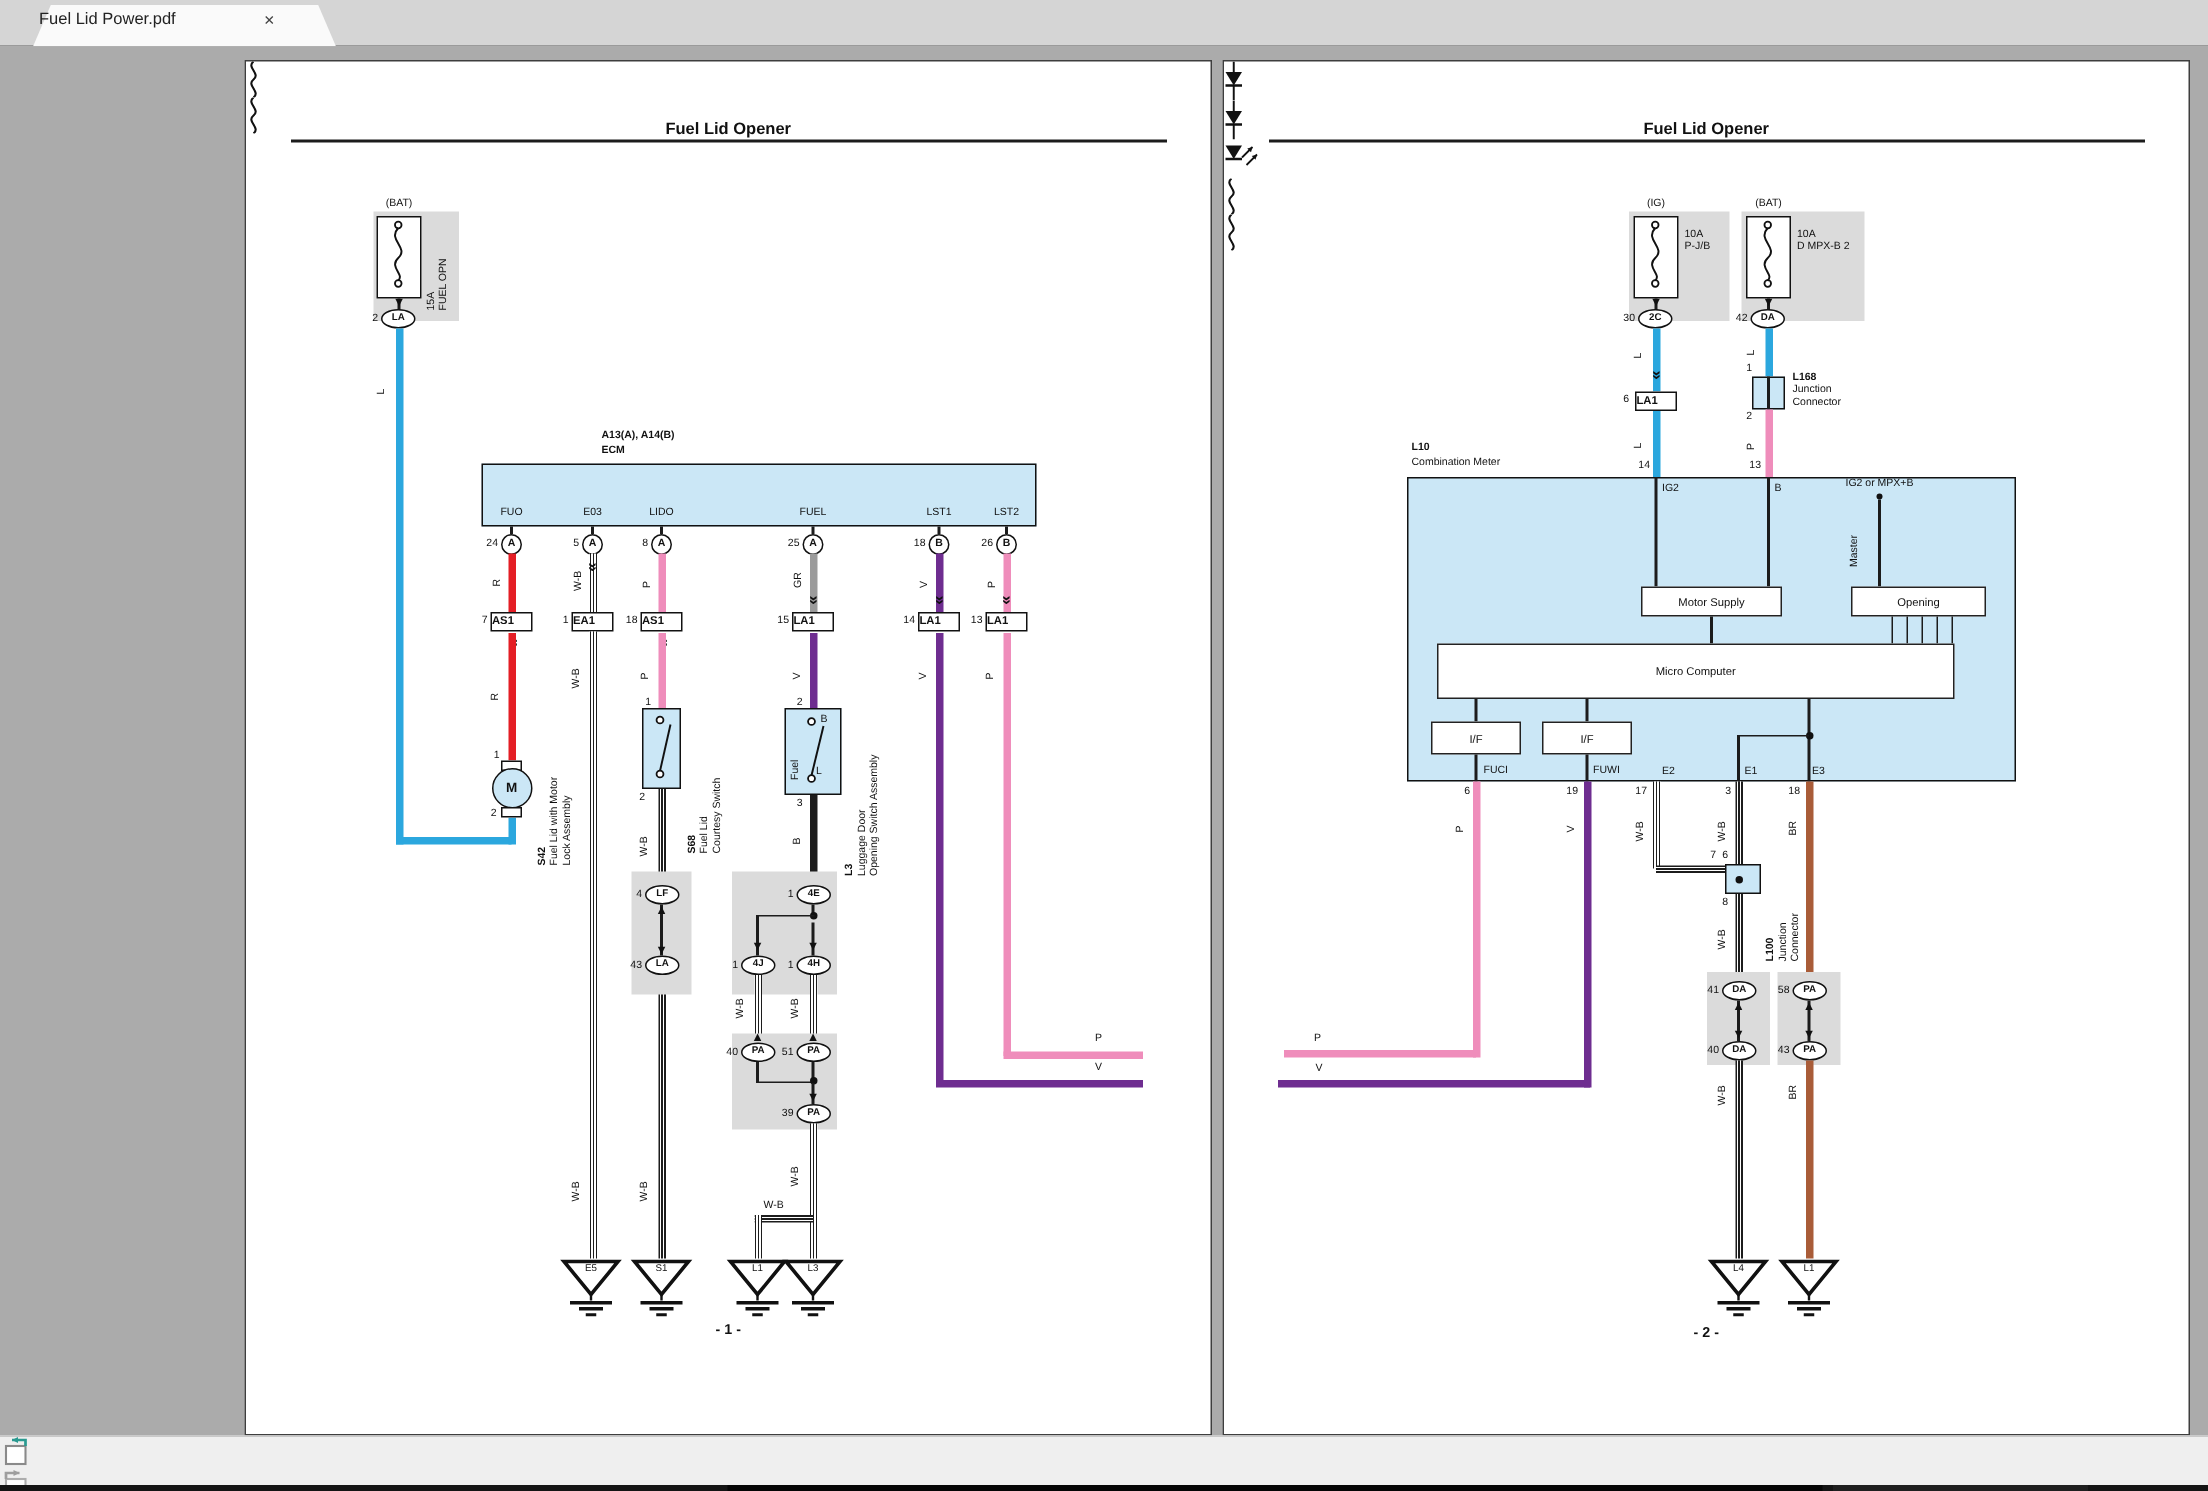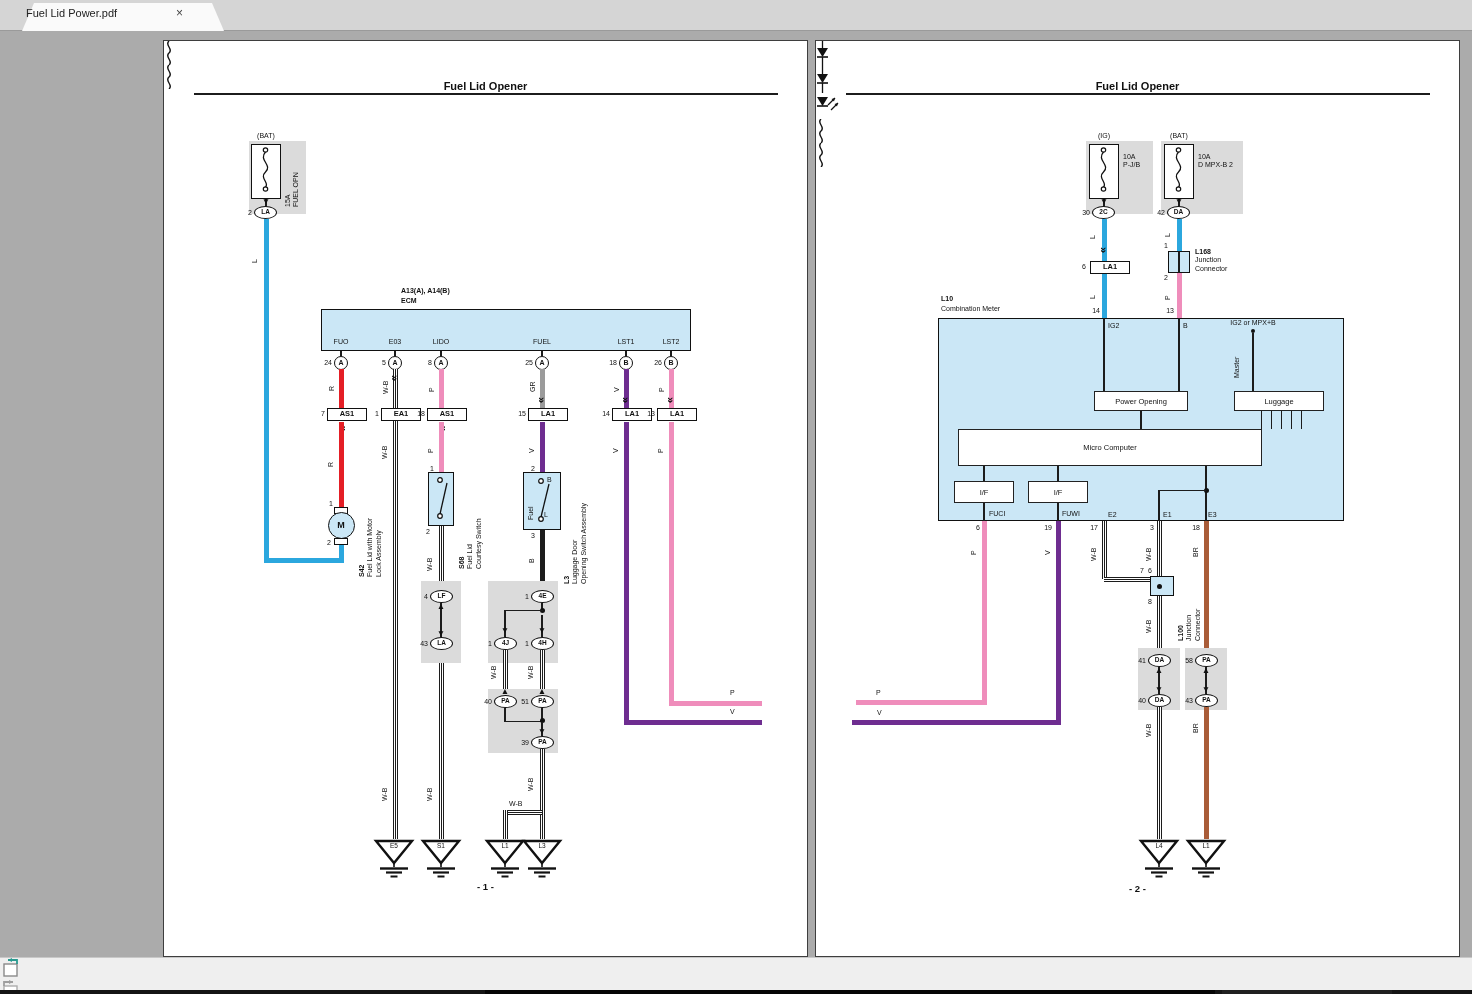--- a/index.html
+++ b/index.html
@@ -21,21 +21,21 @@
 .pnum{position:absolute;left:0;width:100%;text-align:center;font-size:9.5px;font-weight:bold}
 .rule{position:absolute;background:#1c1c1c}
 
 .wire{position:absolute}
 .cy{background:#2ba7de}.rd{background:#e41e25}.pk{background:#ef8dbb}.gy{background:#9b9b9b}.vt{background:#6e2d90}.bk{background:#1c1c1c}.brn{background:#a95c38}
 .wbv{background:repeating-linear-gradient(to right,#1c1c1c 0,#1c1c1c 1px,#fff 1px,#fff 2px)}
 .wbh{background:repeating-linear-gradient(to bottom,#1c1c1c 0,#1c1c1c 1px,#fff 1px,#fff 2px)}
 .tl{position:absolute;background:#1c1c1c}
 
 .oval{position:absolute;width:23px;height:13px;border:1.8px solid #111;border-radius:50%;background:#fff;font-size:6.5px;font-weight:bold;text-align:center;line-height:10px}
-.cbox{position:absolute;width:40px;height:13px;border:1.7px solid #111;background:#fff;font-size:7.5px;font-weight:bold;text-align:center;line-height:10px}
+.cbox{position:absolute;width:28px;height:13px;border:1.7px solid #111;background:#fff;font-size:7.5px;font-weight:bold;line-height:10px}
 .pinc{position:absolute;width:14px;height:14px;border:1.7px solid #111;border-radius:50%;background:#fff;font-size:7px;font-weight:bold;text-align:center;line-height:11px}
 .shade{position:absolute;background:#dbdbdb}
 .comp{position:absolute;background:#cbe7f6;border:1.6px solid #111}
 .blk{position:absolute;background:#fff;border:1.4px solid #222;font-size:7.5px;display:flex;align-items:center;justify-content:center;white-space:nowrap}
 .term{position:absolute;background:#fff;border:1.4px solid #111}
 .chev{position:absolute;width:12px;height:12px;font-size:11px;font-weight:bold;color:#111;line-height:12px;text-align:center}
 .cd::before{content:"\00BB";display:inline-block;transform:rotate(90deg)}
 .cu::before{content:"\00BB";display:inline-block;transform:rotate(-90deg)}
 .ah{position:absolute;width:10px;height:9px;font-size:8.5px;line-height:9px;color:#111;text-align:center}
 .au::before{content:"\25B2"}
@@ -382,29 +382,29 @@
         <svg width="24" height="26" viewBox="0 0 24 26">
           <polygon points="1,4 12,4 6.5,13" fill="#111"></polygon>
           <line x1="1" y1="13" x2="12" y2="13" stroke="#111" stroke-width="1.6"></line>
           <line x1="12" y1="12" x2="19" y2="5" stroke="#111" stroke-width="1.2"></line>
           <polygon points="19,5 15.5,6 18,8.5" fill="#111"></polygon>
           <line x1="15" y1="17" x2="22" y2="10" stroke="#111" stroke-width="1.2"></line>
           <polygon points="22,10 18.5,11 21,13.5" fill="#111"></polygon>
         </svg>
       </div>
   <div class="lbl vl" style="left:417px;top:303px;height:34px">Master</div>
-  <div class="blk" style="left:278px;top:350px;width:94px;height:20px">Power Opening</div>
-  <div class="blk" style="left:418px;top:350px;width:90px;height:20px">Luggage</div>
+  <div class="blk" style="left:278px;top:350px;width:94px;height:20px">Motor Supply</div>
+  <div class="blk" style="left:418px;top:350px;width:90px;height:20px">Opening</div>
   <div class="tl" style="left:324.3px;top:370px;width:1.3px;height:18px"></div>
   <div class="tl" style="left:445px;top:370px;width:1.3px;height:18px"></div>
   <div class="tl" style="left:455px;top:370px;width:1.3px;height:18px"></div>
   <div class="tl" style="left:465px;top:370px;width:1.3px;height:18px"></div>
   <div class="tl" style="left:475px;top:370px;width:1.3px;height:18px"></div>
   <div class="tl" style="left:485px;top:370px;width:1.3px;height:18px"></div>
-  <div class="blk" style="left:142px;top:388px;width:304px;height:37px">Micro Computer</div>
+  <div class="blk" style="left:142px;top:388px;width:345px;height:37px">Micro Computer</div>
   <div class="tl" style="left:167.3px;top:425px;width:1.3px;height:15px"></div>
   <div class="tl" style="left:241.3px;top:425px;width:1.3px;height:15px"></div>
   <div class="blk" style="left:138px;top:440px;width:60px;height:22px">I/F</div>
   <div class="blk" style="left:212px;top:440px;width:60px;height:22px">I/F</div>
   <div class="tl" style="left:167.3px;top:462px;width:1.3px;height:18px"></div>
   <div class="tl" style="left:241.3px;top:462px;width:1.3px;height:18px"></div>
   <div class="tl" style="left:389.3px;top:425px;width:1.3px;height:55px"></div>
   <div class="dot" style="left:387.5px;top:446.5px"></div>
   <div class="tl" style="left:342.5px;top:448.6px;width:47.5px;height:1.3px"></div>
   <div class="tl" style="left:342.3px;top:449px;width:1.3px;height:31px"></div>

